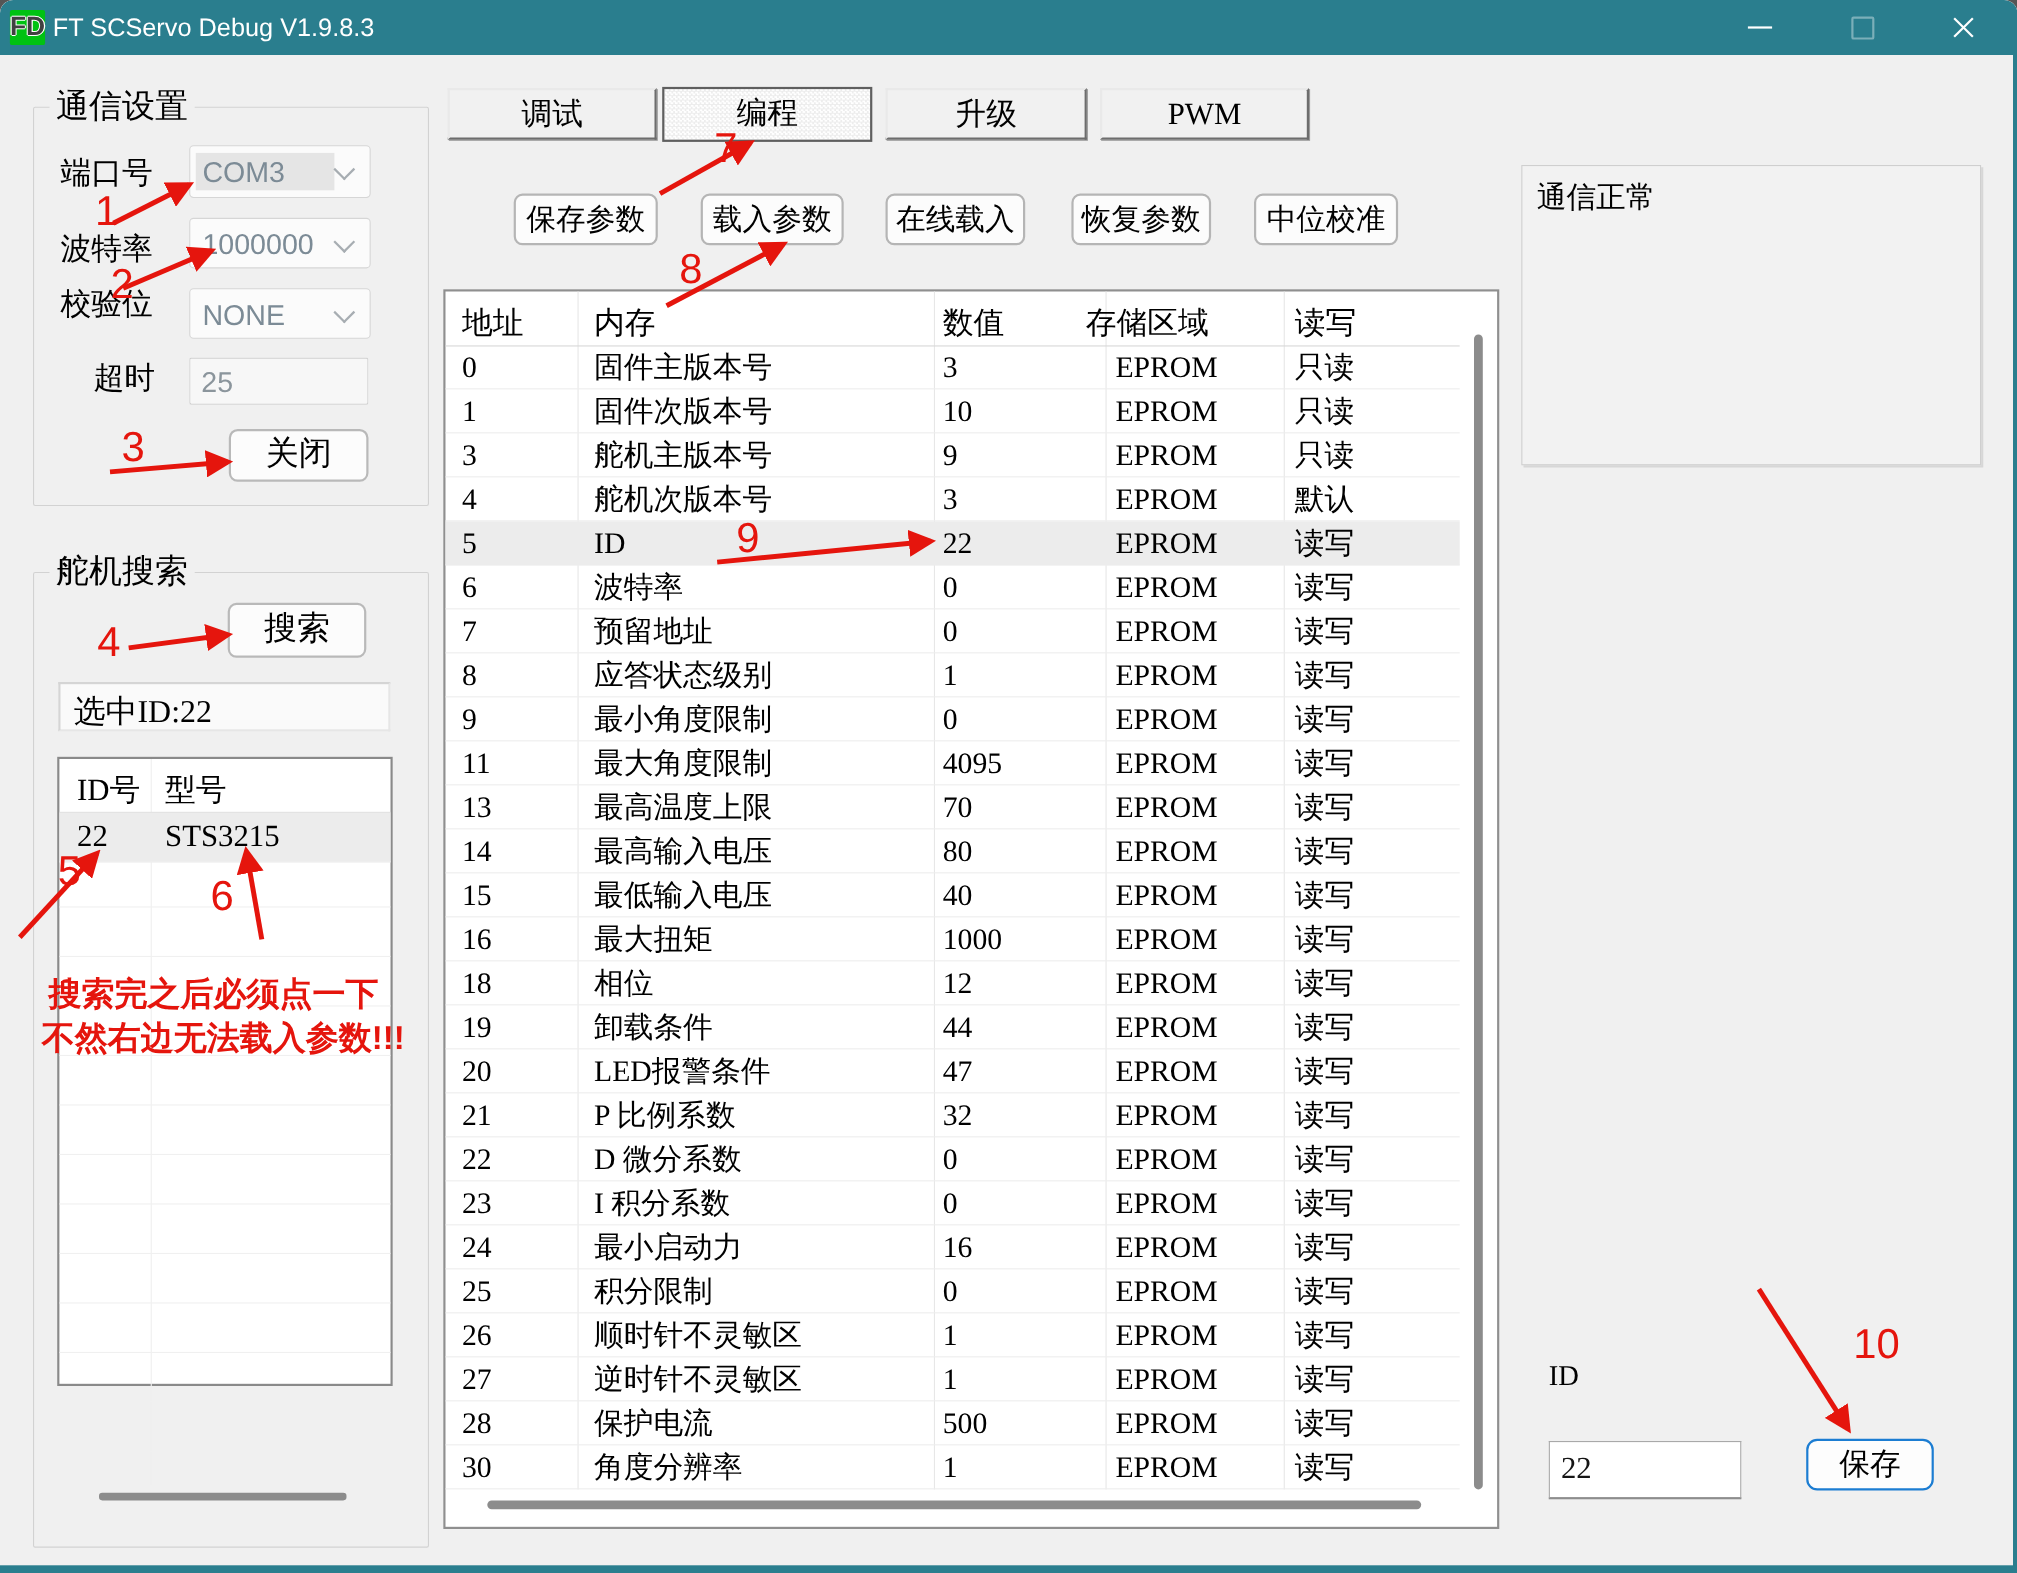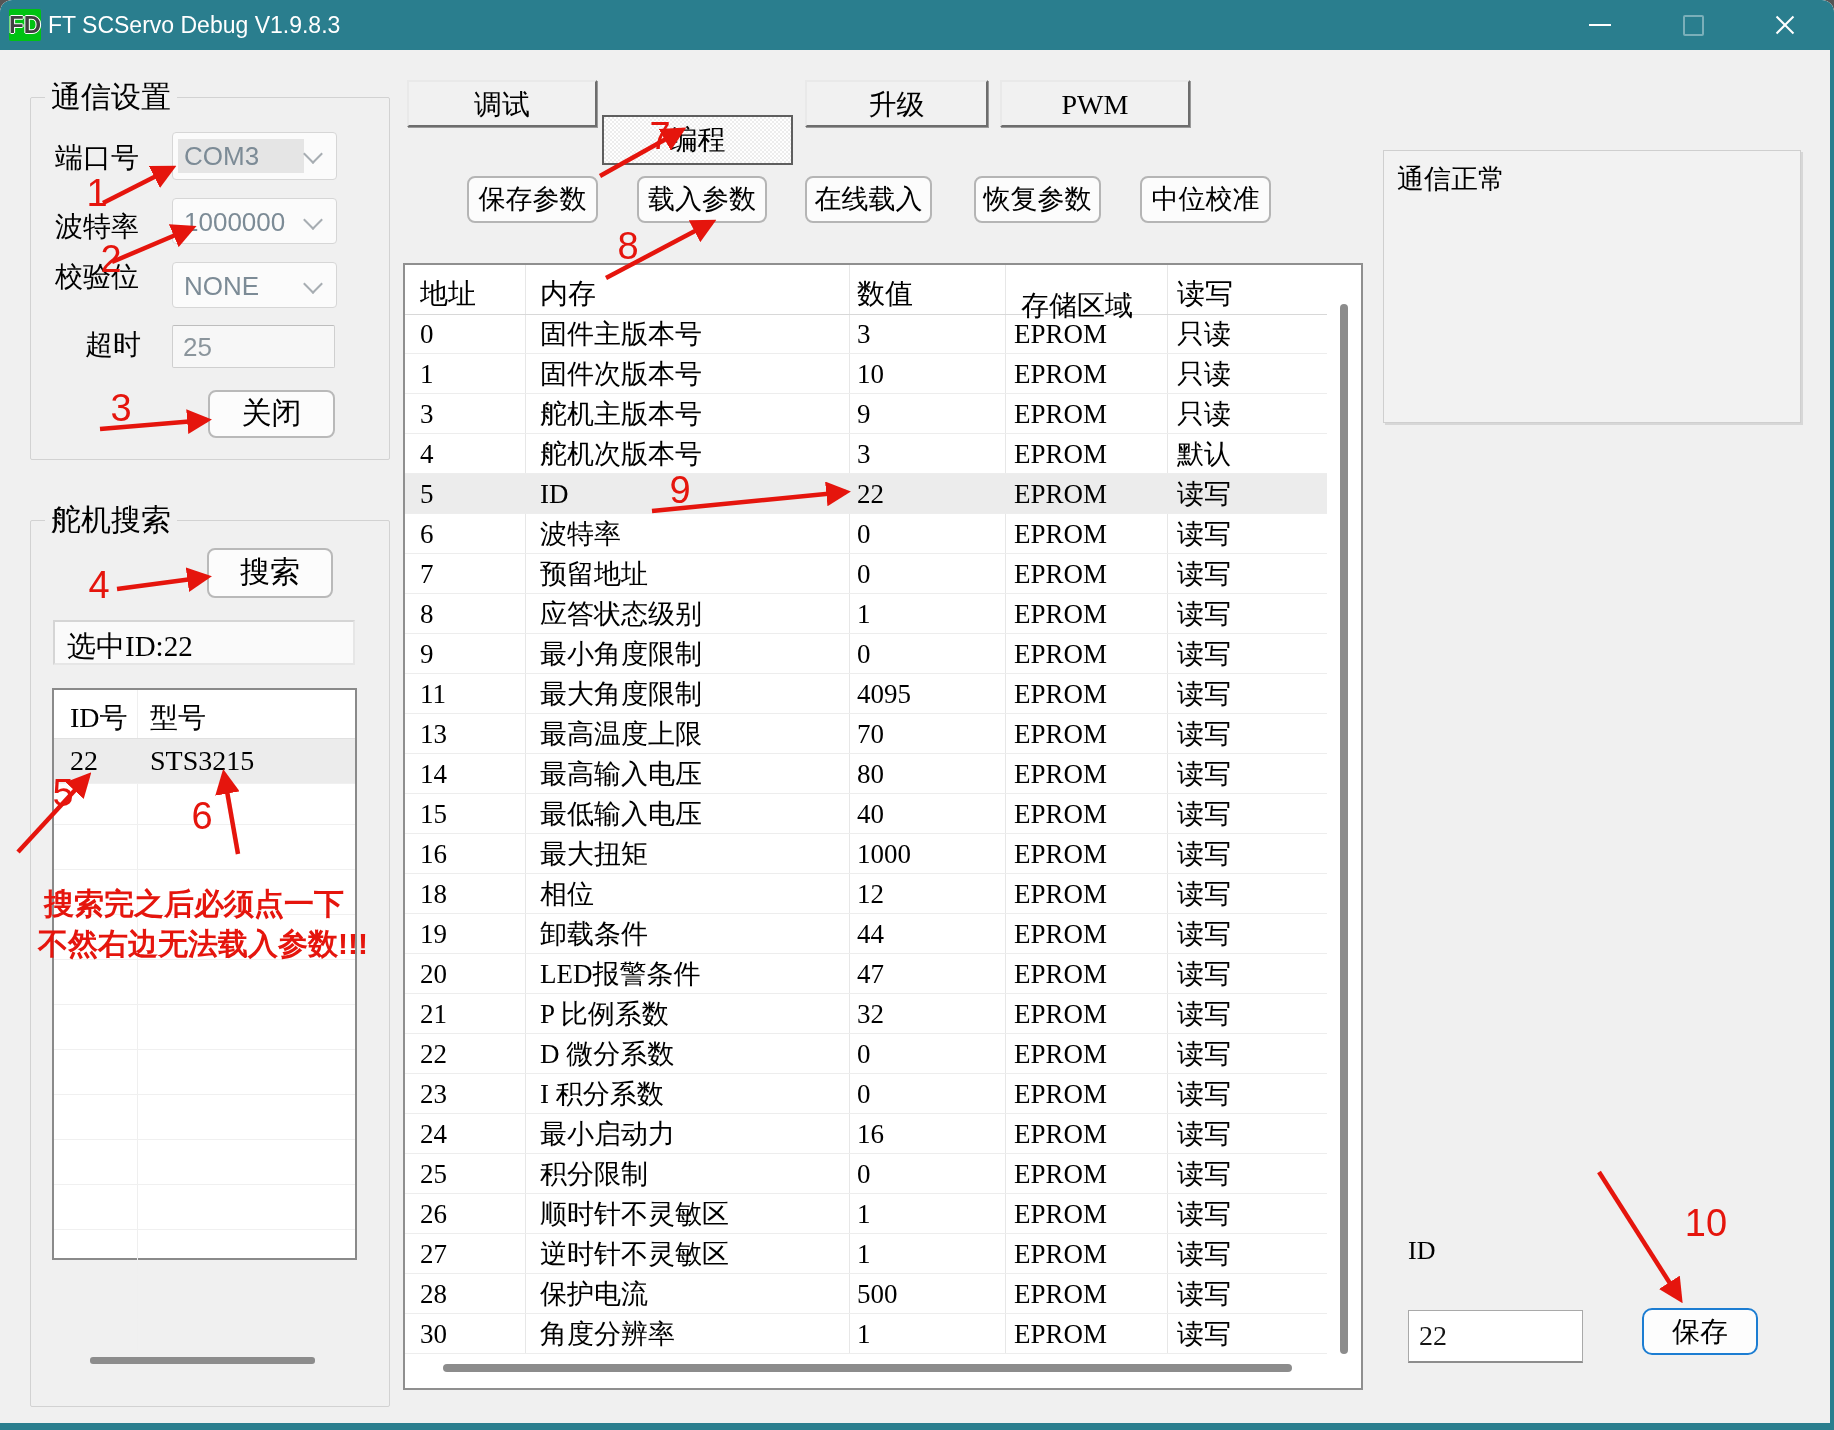--- a/index.html
+++ b/index.html
@@ -34,21 +34,21 @@
         border-bottom:2px solid #a7adb2;transform:rotate(45deg);}
   .tinput{position:absolute;background:#f7f7f7;border:1px solid #cfcfcf;border-top-color:#bdbdbd;border-radius:2px;
           font-size:26px;color:#8b959c;font-family:"Liberation Sans",sans-serif;padding:6px 0 0 10px;box-sizing:border-box;}
   .btn{position:absolute;background:#fcfcfc;border:2px solid #b9b9b9;border-radius:8px;text-align:center;
        font-size:30px;cursor:pointer;box-sizing:border-box;}
   
   .tab{position:absolute;top:80px;height:47px;background:#f1f1f1;text-align:center;font-size:28px;line-height:45px;
        border:2px solid;border-color:#e9e9e9 #6d6d6d #6d6d6d #e9e9e9;box-sizing:border-box;cursor:pointer;
        box-shadow:1px 1px 0 #9a9a9a;}
   .tab.selected{top:79px;height:50px;border:2px solid #5f5f5f;box-shadow:none;
-       background:repeating-conic-gradient(#ffffff 0% 25%, #ededed 0% 50%) 0 0/4px 4px;margin-top:36px;}
+       background:repeating-conic-gradient(#ffffff 0% 25%, #ededed 0% 50%) 0 0/4px 4px;}
   
   .pbtn{position:absolute;top:176px;height:47px;background:#fcfcfc;border:2px solid #b5b5b5;border-radius:8px;
         text-align:center;font-size:27px;line-height:43px;box-sizing:border-box;cursor:pointer;}
   
   .ptable{position:absolute;left:403px;top:263px;width:960px;height:1127px;background:#fff;
           border:2px solid #8f8f8f;box-sizing:border-box;}
   .ptable .colsep{position:absolute;top:0;width:1px;height:1089px;background:#e7e7e7;}
   .phead{position:absolute;left:0;top:0;width:922px;height:49px;border-bottom:1px solid #d8d8d8;font-size:28px;}
   .phead .hc{position:absolute;top:10px;}
   .trow{position:absolute;left:0;width:922px;height:40px;border-bottom:1px solid #ededed;box-sizing:border-box;}
@@ -178,21 +178,21 @@
 
   <div class="ptable">
     <div class="colsep" style="left:120px;"></div>
     <div class="colsep" style="left:444px;"></div>
     <div class="colsep" style="left:600px;"></div>
     <div class="colsep" style="left:762px;"></div>
     <div class="phead">
       <span class="hc" style="left:15px;">地址</span>
       <span class="hc" style="left:135px;">内存</span>
       <span class="hc" style="left:452px;">数值</span>
-      <span class="hc" style="left:616px;margin-top:12px;">存储区域</span>
+      <span class="hc" style="left:582px;">存储区域</span>
       <span class="hc" style="left:772px;">读写</span>
     </div>
     <div id="param-table-body">
         <div class="trow" style="top: 49px;">
           <div class="cell c-addr">0</div>
           <div class="cell c-mem">固件主版本号</div>
           <div class="cell c-val">3</div>
           <div class="cell c-area">EPROM</div>
           <div class="cell c-rw">只读</div>
         </div>

